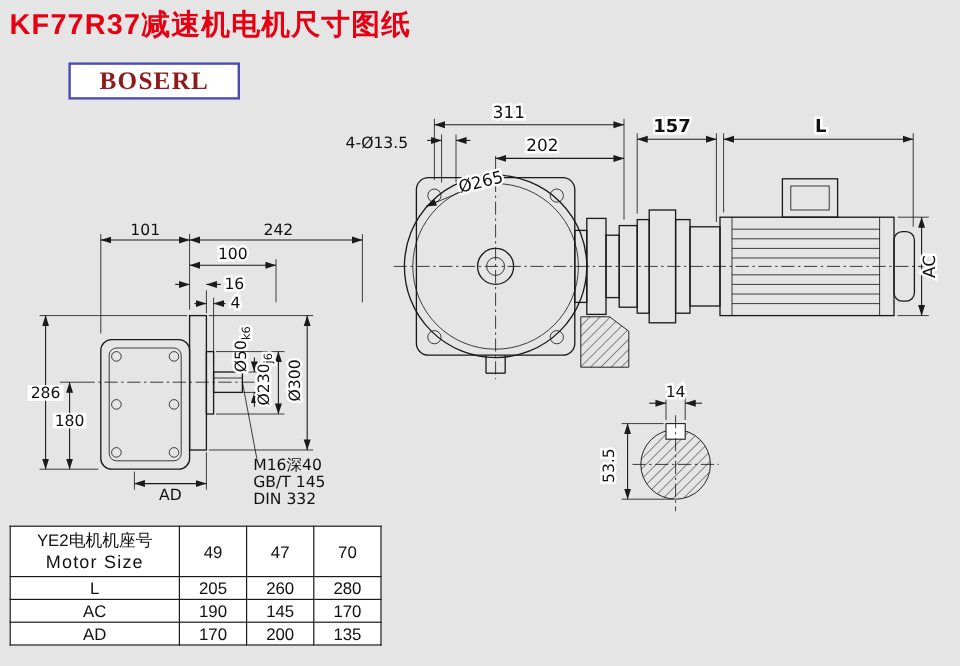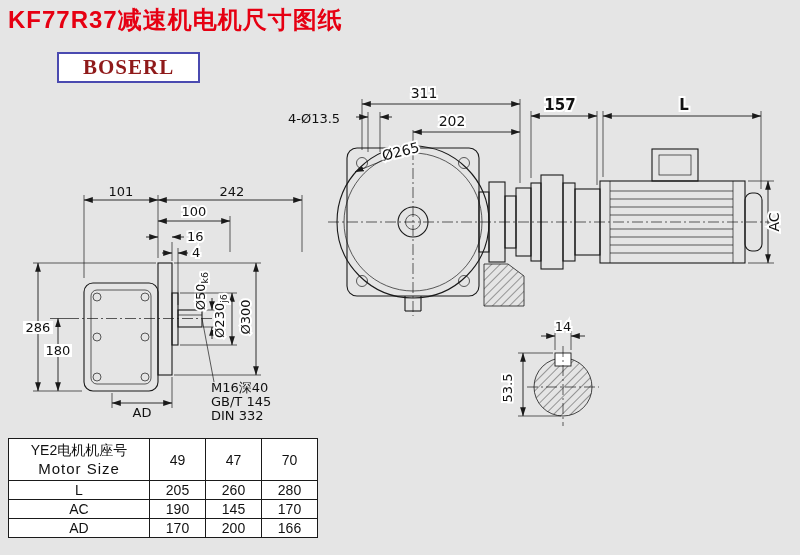--- a/index.html
+++ b/index.html
@@ -242,18 +242,18 @@
       <tr>
         <td>AC</td>
         <td>190</td>
         <td>145</td>
         <td>170</td>
       </tr>
       <tr>
         <td>AD</td>
         <td>170</td>
         <td>200</td>
-        <td>166</td>
+        <td>135</td>
       </tr>
     </tbody>
   </table>
 
 </div>
 
 </body></html>

